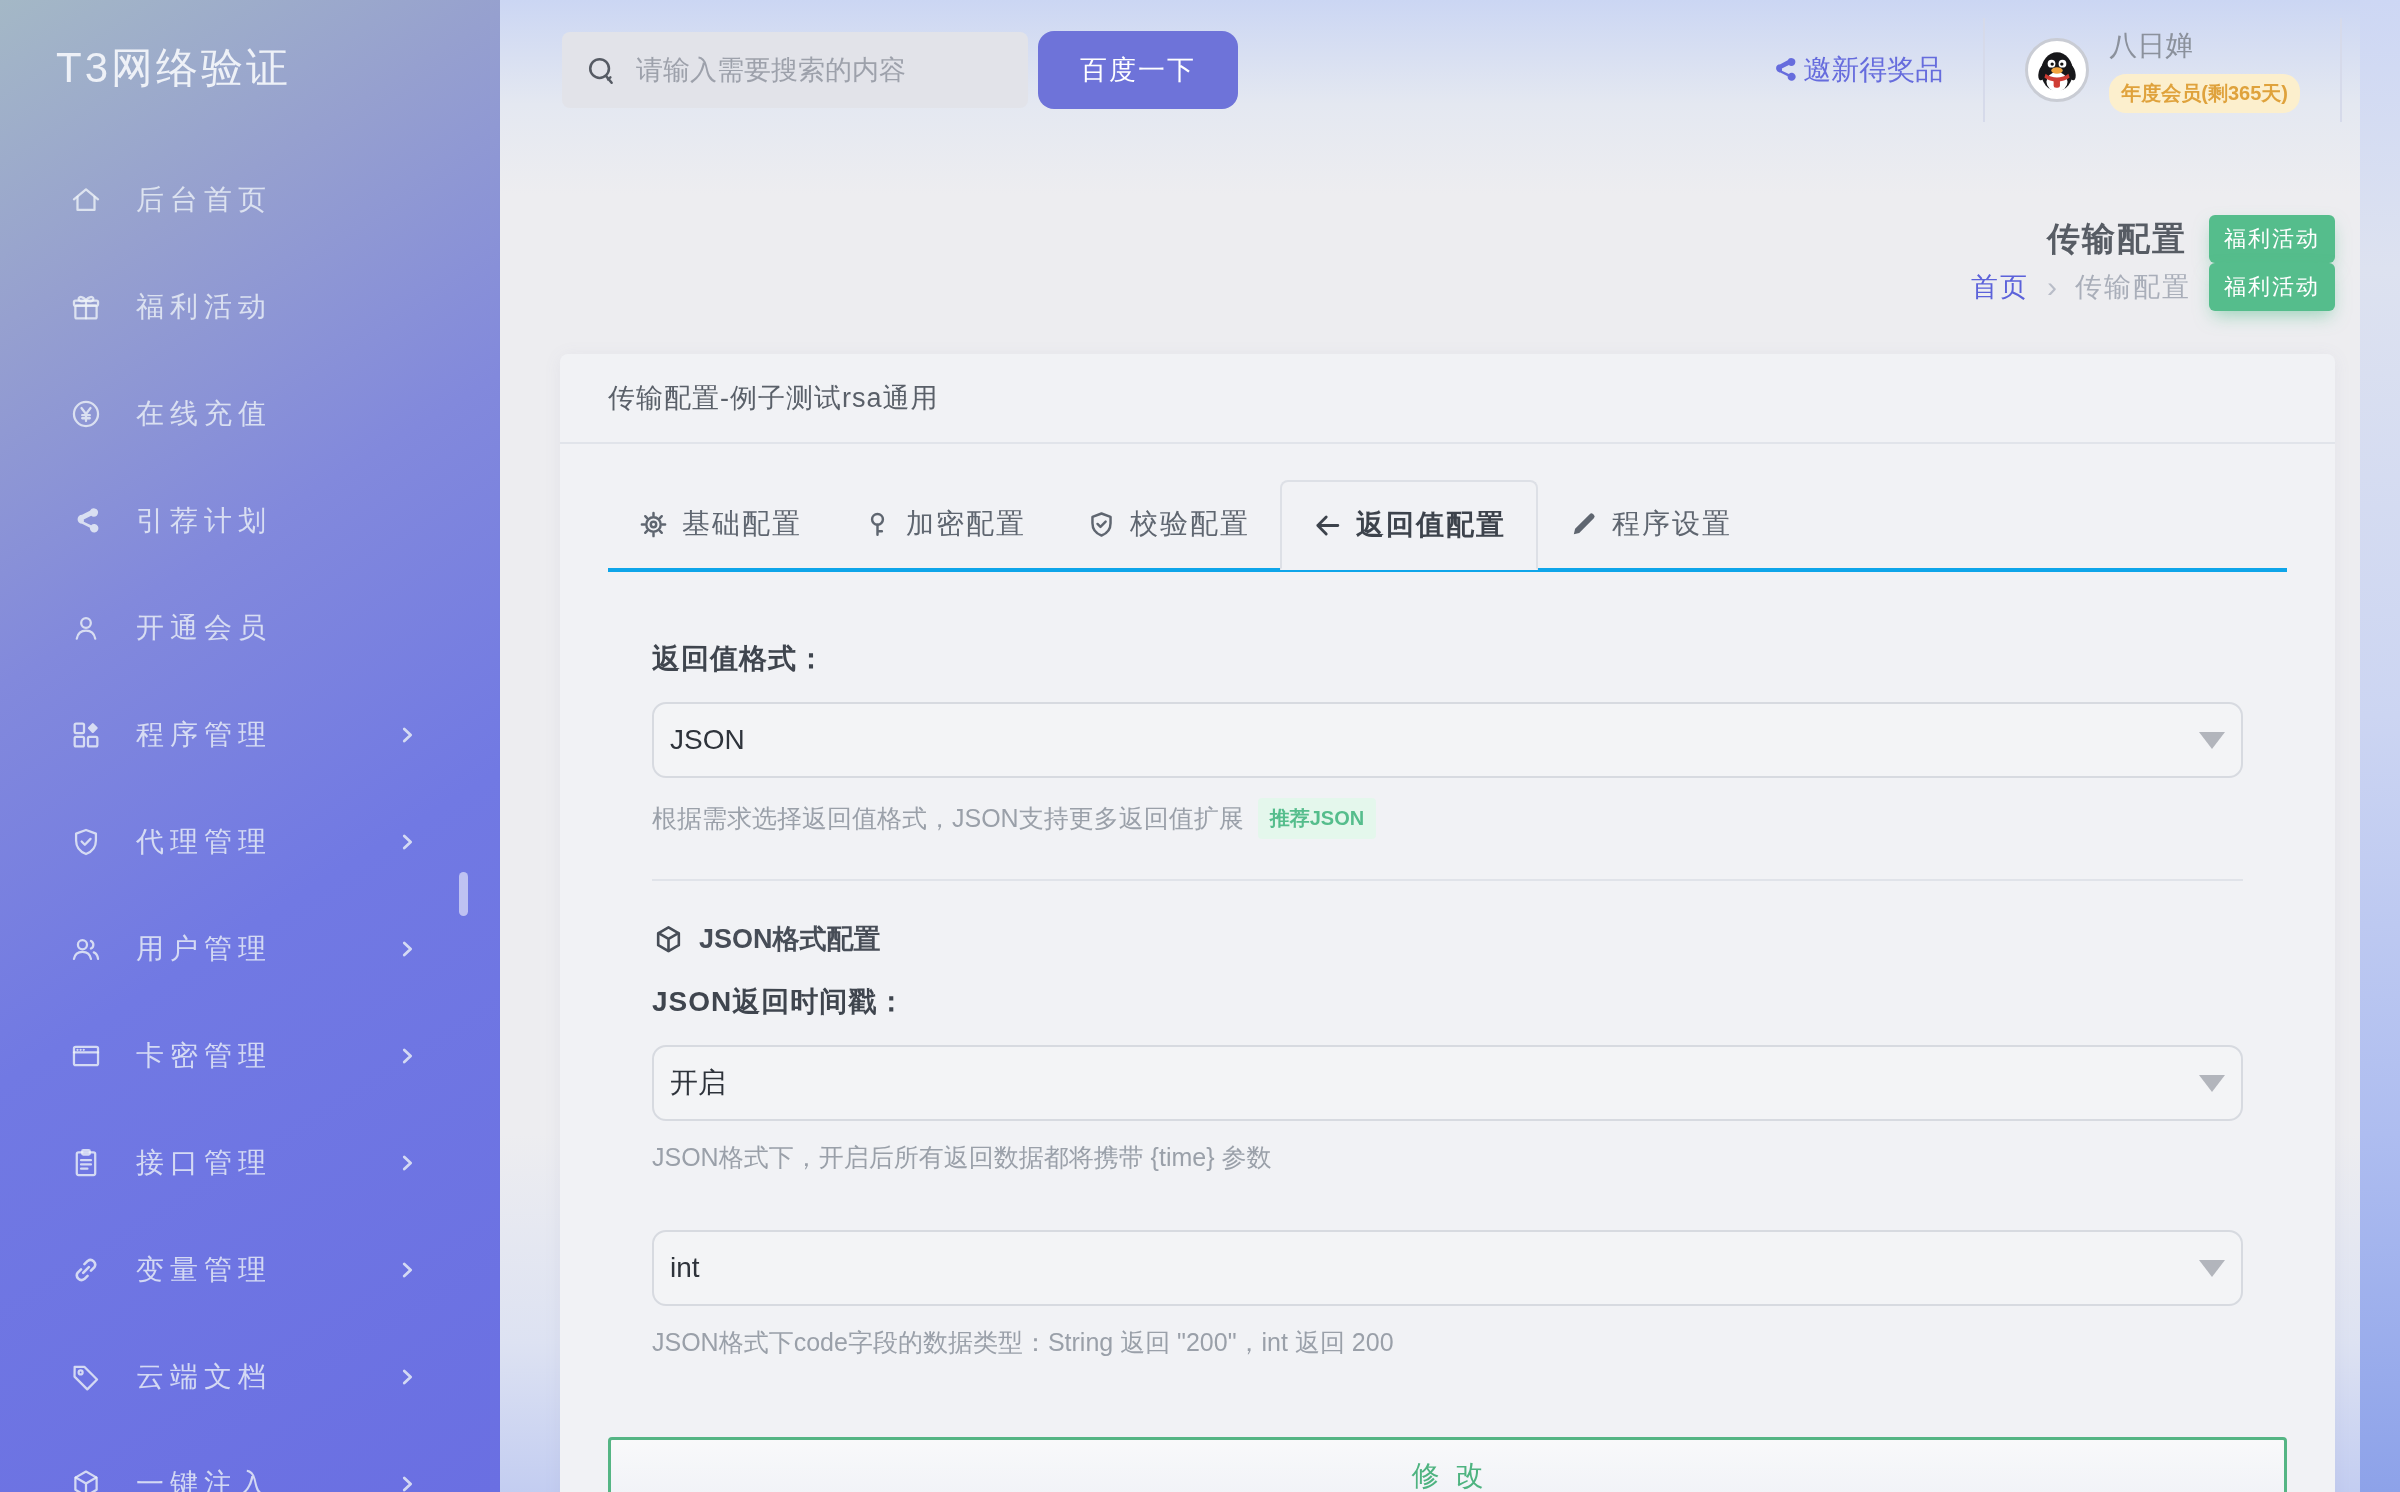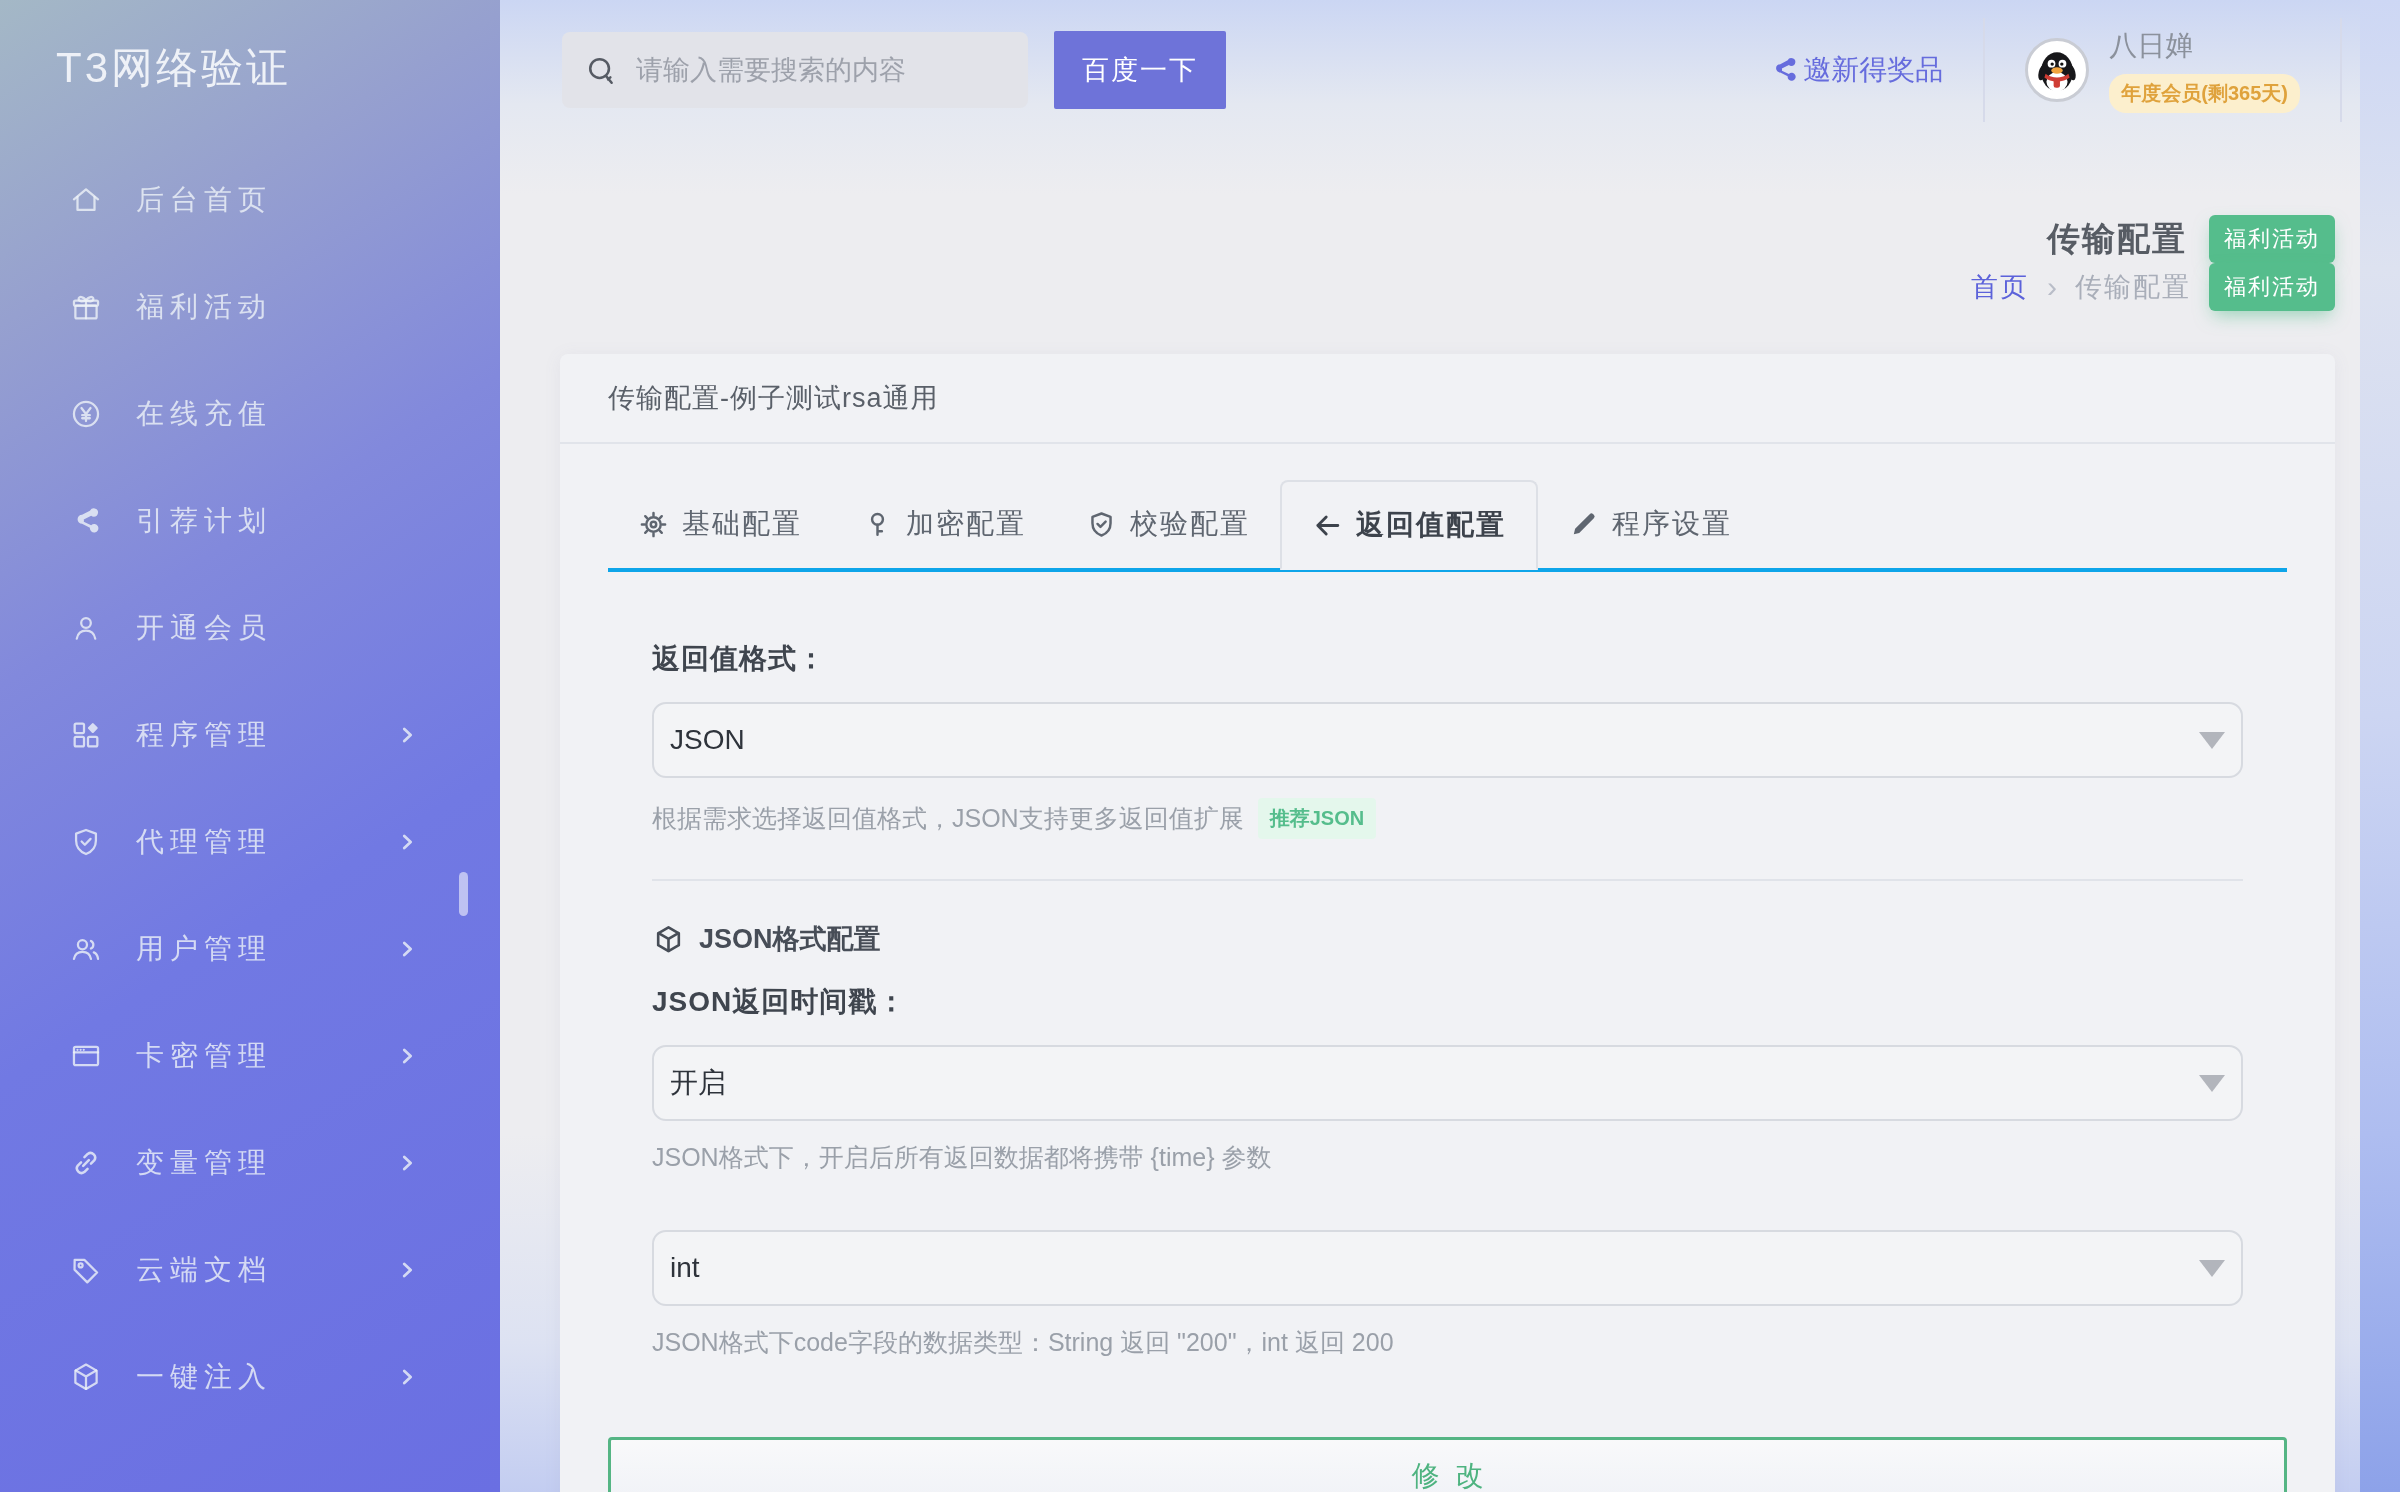--- a/index.html
+++ b/index.html
@@ -30,21 +30,21 @@
   .right-strip { position:absolute; right:0; top:0; bottom:0; width:40px;
     background:linear-gradient(180deg,#cdd7f4 0%,#dde2f0 18%,#ccd5f2 48%,#aebdf0 76%,#8da2e9 100%); }
 
   
   .topbar { height:140px; display:flex; align-items:center; padding:0 58px 0 62px; }
   .search-group { display:flex; align-items:center; }
   .search-box { width:466px; height:76px; background:#e2e3e9; border-radius:8px; display:flex; align-items:center; padding:0 22px; }
   .search-box svg { width:34px; height:34px; flex:0 0 34px; margin-right:18px; }
   .search-box input { flex:1; border:none; outline:none; background:transparent; font-size:27px; color:#3a3f47; font-family:inherit; }
   .search-box input::placeholder { color:#9da1ab; }
-  .search-btn { margin-left:26px; width:172px; height:78px; background:#6e73d9; color:#fff; border:none; border-radius:2px; font-size:27px; font-family:inherit; cursor:pointer; letter-spacing:2px; }
+  .search-btn { margin-left:10px; width:200px; height:78px; background:#6e73d9; color:#fff; border:none; border-radius:16px; font-size:27px; font-family:inherit; cursor:pointer; letter-spacing:2px; }
   .topbar-right { margin-left:auto; display:flex; align-items:center; }
   .invite { display:flex; align-items:center; gap:3px; color:#666cdd; font-size:28px; cursor:pointer; }
   .invite svg { width:32px; height:32px; }
   .v-divider { width:2px; height:104px; background:#d6daea; margin:0 40px; }
   .user-wrap { display:flex; align-items:center; cursor:pointer; }
   .avatar { width:64px; height:64px; border-radius:50%; border:3px solid #c9ccd4; background:#fff; display:flex; align-items:center; justify-content:center; overflow:hidden; }
   .avatar svg { width:54px; height:54px; }
   .user-meta { margin-left:20px; }
   .user-name { font-size:28px; color:#8b919c; margin-bottom:9px; }
   .user-badge { display:inline-block; font-size:20px; font-weight:700; color:#dfa23c; background:#fcefcd; padding:6px 12px; border-radius:17px; }
@@ -201,20 +201,35 @@
             </svg>
         </span>
         <span class="mi-label">卡密管理</span>
         <span class="mi-chevron">
           <svg viewBox="0 0 24 24" fill="none" stroke="currentColor" stroke-width="3" stroke-linecap="round" stroke-linejoin="round">
               <path d="M9 5.5 16 12l-7 6.5"></path>
             </svg>
         </span>
       </div>
 
+      <div class="menu-item">
+        <span class="mi-icon">
+          <svg viewBox="0 0 24 24" fill="none" stroke="currentColor" stroke-width="1.6" stroke-linecap="round" stroke-linejoin="round">
+              <rect x="5.5" y="4.5" width="13" height="16" rx="1.2"></rect>
+              <rect x="9.3" y="3" width="5.4" height="3" rx="0.8"></rect>
+              <path d="M8.5 10h7M8.5 13h7M8.5 16h4.5"></path>
+            </svg>
+        </span>
+        <span class="mi-label">接口管理</span>
+        <span class="mi-chevron">
+          <svg viewBox="0 0 24 24" fill="none" stroke="currentColor" stroke-width="3" stroke-linecap="round" stroke-linejoin="round">
+              <path d="M9 5.5 16 12l-7 6.5"></path>
+            </svg>
+        </span>
+      </div>
 
       <div class="menu-item">
         <span class="mi-icon">
           <svg viewBox="0 0 24 24" fill="none" stroke="currentColor" stroke-width="1.8" stroke-linecap="round" stroke-linejoin="round">
               <path d="M10 14l4-4"></path>
               <path d="M8.5 11.5 6.2 13.8a3.3 3.3 0 0 0 4.6 4.6l2.3-2.3"></path>
               <path d="M15.5 12.5l2.3-2.3a3.3 3.3 0 0 0-4.6-4.6l-2.3 2.3"></path>
             </svg>
         </span>
         <span class="mi-label">变量管理</span>

